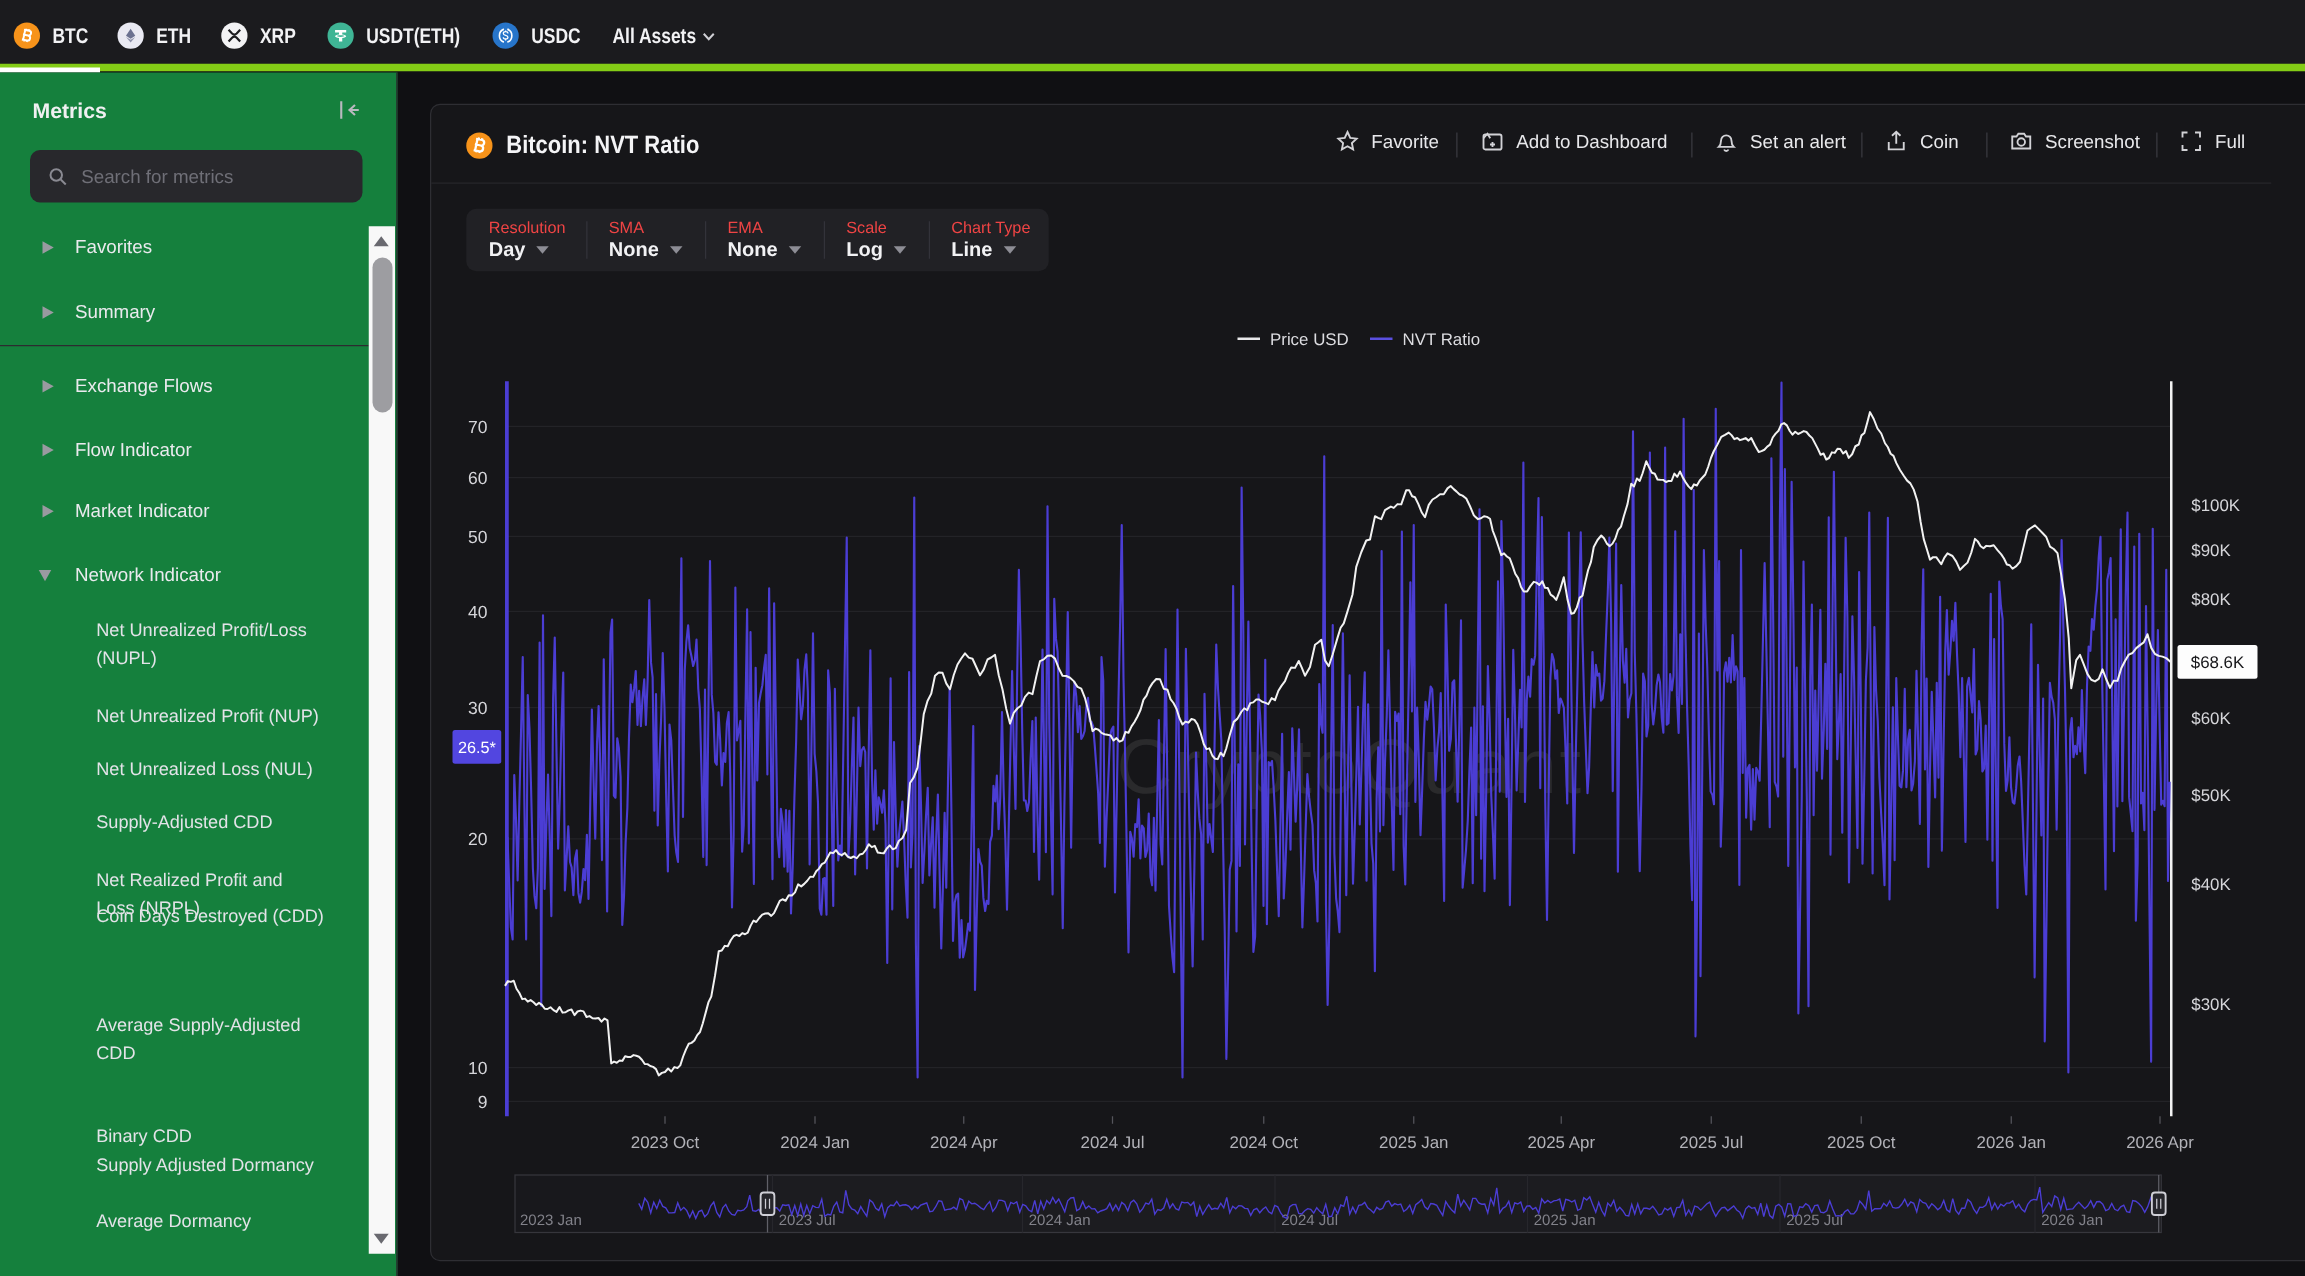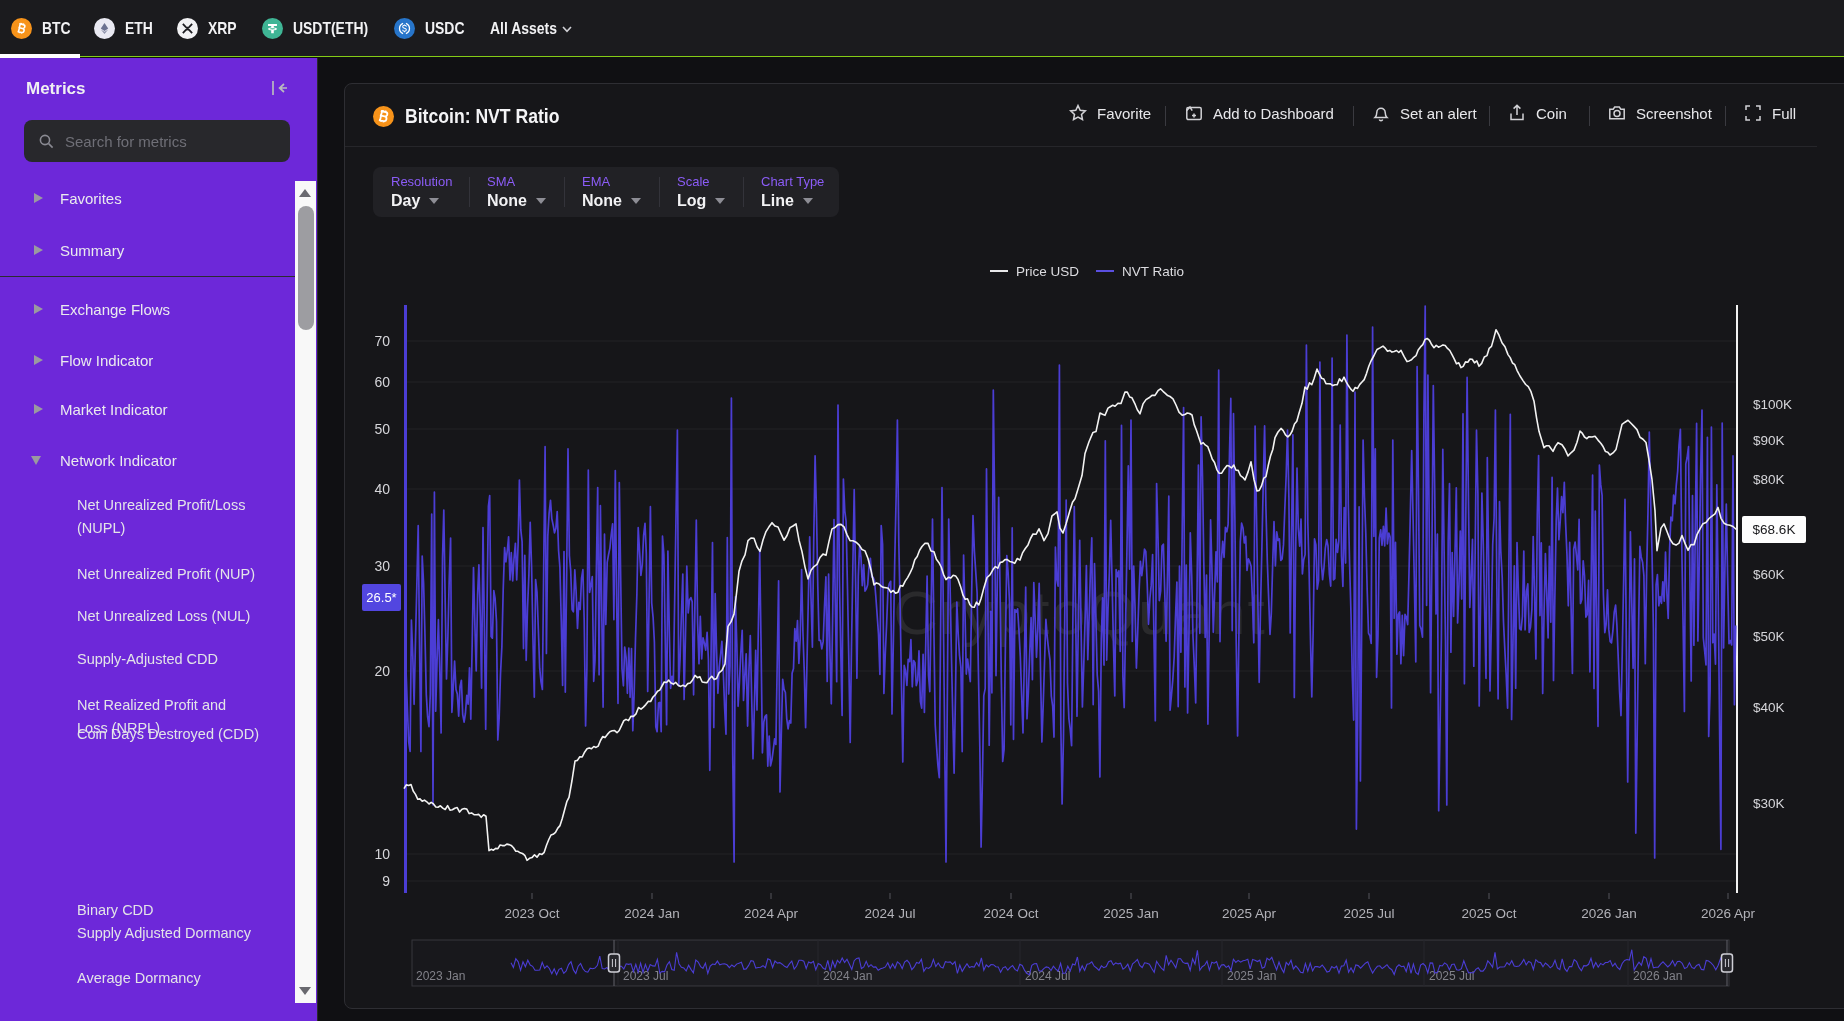--- a/index.html
+++ b/index.html
@@ -1,44 +1,44 @@
 <!DOCTYPE html>
 <html><head><meta charset="utf-8">
 <style>
 *{margin:0;padding:0;box-sizing:border-box}
 html,body{width:1844px;height:1021px;background:#101013;overflow:hidden;
 font-family:"Liberation Sans",sans-serif;-webkit-font-smoothing:antialiased}
 .abs{position:absolute}
-#topbar{position:absolute;left:0;top:0;width:1844px;height:57px;background:#1b1b1e;border-bottom:1px solid #84cc16}
+#topbar{position:absolute;left:0;top:0;width:1844px;height:57px;background:#1b1b1e;border-bottom:6px solid #84cc16}
 .tab{position:absolute;top:0;height:57px;display:flex;align-items:center;gap:10px}
 .tab .lbl{color:#f2f2f4;font-size:17px;font-weight:700;display:inline-block;transform:scaleX(.82);transform-origin:left center;white-space:nowrap}
 .coin{width:21px;height:21px;border-radius:50%;display:flex;align-items:center;justify-content:center;font-weight:700}
 #underline{position:absolute;left:0;top:54px;width:80px;height:4px;background:#fff}
-#sidebar{position:absolute;left:0;top:58px;width:318px;height:963px;background:#6d28d9;border-right:1px solid #29292d}
+#sidebar{position:absolute;left:0;top:58px;width:318px;height:963px;background:#15803d;border-right:1px solid #29292d}
 #sbtitle{position:absolute;left:26px;top:21px;color:#f0f0f2;font-size:17px;font-weight:700}
 #collapse{position:absolute;left:268px;top:19px;width:22px;height:22px;color:#b9b9bf}
 #search{position:absolute;left:24px;top:62px;width:266px;height:42px;background:#28282c;border-radius:8px;display:flex;align-items:center;padding-left:14px;gap:10px}
 #search .ph{color:#6f6f77;font-size:15px}
 .tri{position:absolute;left:34px;width:0;height:0;border-left:9px solid #9a9aa0;border-top:5.5px solid transparent;border-bottom:5.5px solid transparent}
 .trid{position:absolute;left:31px;width:0;height:0;border-top:9px solid #9a9aa0;border-left:5.5px solid transparent;border-right:5.5px solid transparent}
 .itxt{position:absolute;left:60px;color:#eaeaee;font-size:15px;transform:translateY(-50%)}
 .stxt{position:absolute;left:77px;color:#e3e3e8;font-size:14.5px;transform:translateY(-50%);width:215px;line-height:22.5px}
 #sbdivider{position:absolute;left:0;top:218px;width:295px;height:1px;background:#2c2c30}
 #scrollbar{position:absolute;left:295px;top:123px;width:21px;height:822px;background:#f8f8f8}
 #sthumb{position:absolute;left:2.5px;top:25px;width:16px;height:124px;background:#9d9da1;border-radius:8px}
 .sarrow{position:absolute;left:4px;width:0;height:0}
 #panel{position:absolute;left:344px;top:83px;width:1654px;height:926px;background:#161619;border:1px solid #2e2e33;border-radius:8px}
 #ptitle{position:absolute;left:28px;top:21px;display:flex;align-items:center;gap:11px}
 #ptitle .t{color:#f4f4f6;font-size:20px;font-weight:700;display:inline-block;transform:scaleX(.88);transform-origin:left center;white-space:nowrap}
 #pdiv{position:absolute;left:0;top:62px;width:1472px;height:1px;background:#26262a}
 .tool{position:absolute;top:19px;display:flex;align-items:center;gap:9px;color:#e8e8eb;font-size:15px}
 .tooldiv{position:absolute;top:22px;width:1px;height:20px;background:#3a3a40}
 #controls{position:absolute;left:28px;top:83px;width:466px;height:50px;background:#212125;border-radius:8px}
 .ctrl{position:absolute;top:0;height:50px}
-.ctrl .cl{position:absolute;top:7px;left:18px;color:#8b5cf6;font-size:13px;white-space:nowrap}
+.ctrl .cl{position:absolute;top:7px;left:18px;color:#ef4444;font-size:13px;white-space:nowrap}
 .ctrl .cv{position:absolute;top:25px;left:18px;color:#f2f2f4;font-size:16px;font-weight:700;white-space:nowrap}
 .caret{display:inline-block;width:0;height:0;border-top:6px solid #8d8d95;border-left:5px solid transparent;border-right:5px solid transparent;margin-left:9px;vertical-align:2px}
 .cdiv{position:absolute;top:10px;width:1px;height:30px;background:#33333a}
 #ranges{position:absolute;left:1078px;top:83px;width:372px;height:34px;border:1px solid #3c3c44;border-radius:8px;display:flex;align-items:center}
 .rng{flex:1;text-align:center;color:#9c9ca4;font-size:13.5px;font-weight:600}
 .rdiv{width:1px;height:18px;background:#36363e}
 svg text{font-family:"Liberation Sans",sans-serif}
 </style></head><body>
 <div id="topbar">
     <div class="tab" style="left:11px">
@@ -118,20 +118,21 @@
     <div class="itxt" style="top:351px">Market Indicator</div>
     <div class="trid" style="top:398px"></div>
     <div class="itxt" style="top:402px">Network Indicator</div>
     <div id="sbdivider"></div>
     <div class="stxt" style="top:458px">Net Unrealized Profit/Loss<br>(NUPL)</div>
     <div class="stxt" style="top:516px">Net Unrealized Profit (NUP)</div>
     <div class="stxt" style="top:558px">Net Unrealized Loss (NUL)</div>
     <div class="stxt" style="top:601px">Supply-Adjusted CDD</div>
     <div class="stxt" style="top:658px">Net Realized Profit and<br>Loss (NRPL)</div>
     <div class="stxt" style="top:676px">Coin Days Destroyed (CDD)</div>
+    <div class="stxt" style="top:774px">Average Supply-Adjusted<br>CDD</div>
     <div class="stxt" style="top:852px">Binary CDD</div>
     <div class="stxt" style="top:875px">Supply Adjusted Dormancy</div>
     <div class="stxt" style="top:920px">Average Dormancy</div>
     <div id="scrollbar">
       <div class="sarrow" style="top:8px;border-left:6.5px solid transparent;border-right:6.5px solid transparent;border-bottom:8px solid #69696f"></div>
       <div id="sthumb"></div>
       <div class="sarrow" style="top:806px;border-left:6.5px solid transparent;border-right:6.5px solid transparent;border-top:8px solid #69696f"></div>
     </div>
   </div>
 <div id="panel">

